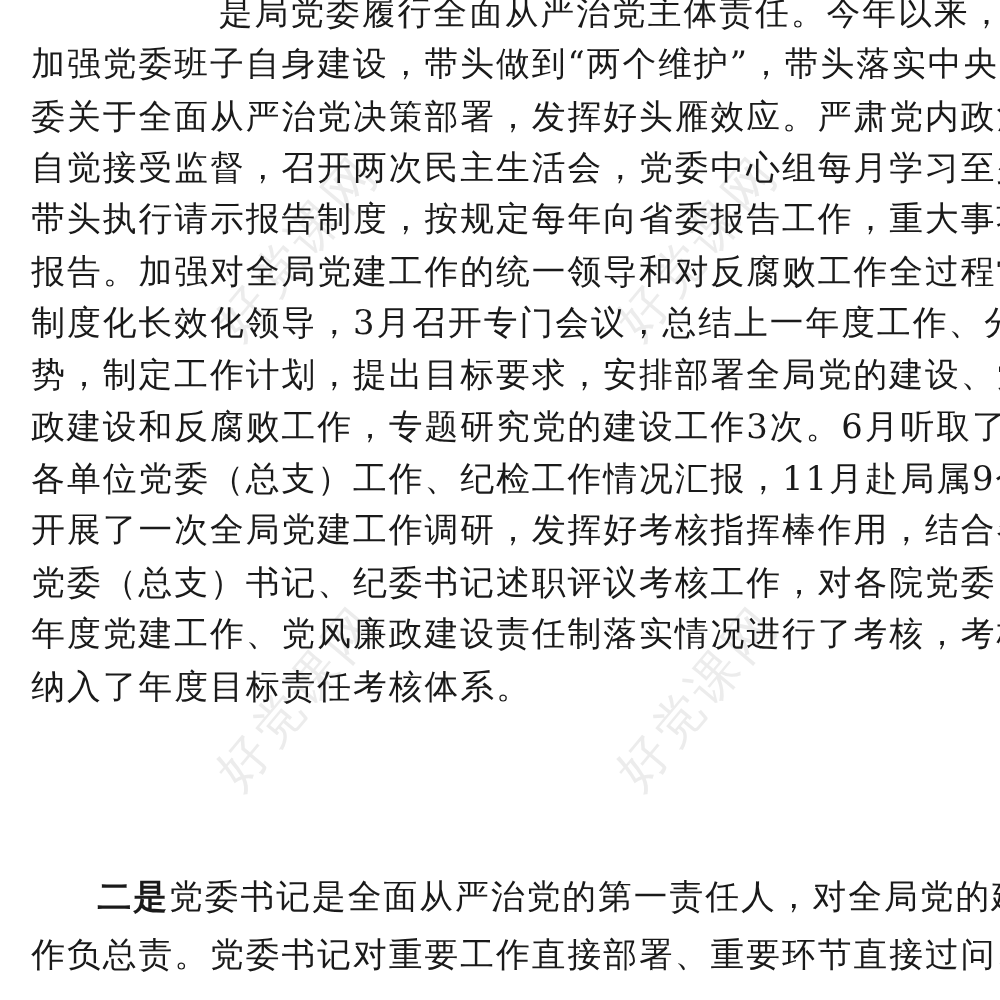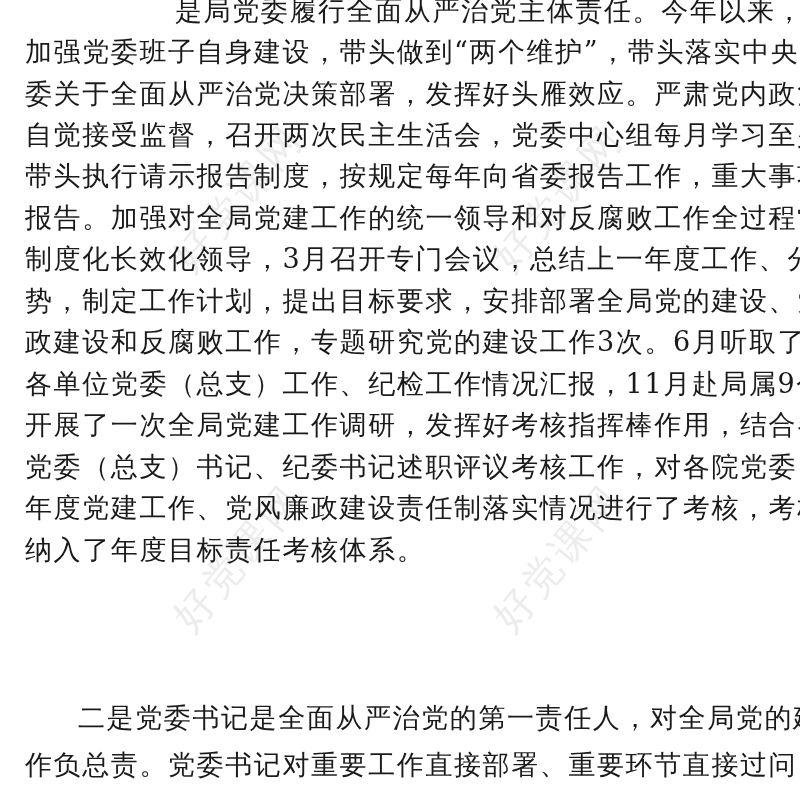--- a/index.html
+++ b/index.html
@@ -35,21 +35,21 @@
       text-align-last: justify;
     }
     .line.last {
       text-align-last: left;
     }
     .line.indent {
       left: 81px;
       width: 704px;
     }
     .bold {
-      font-weight: normal;
+      font-weight: bold;
     }
     .watermark {
       position: absolute;
       font-size: 40px;
       color: rgba(150, 150, 150, 0.18);
       transform: rotate(-50deg);
       transform-origin: center center;
       white-space: nowrap;
       pointer-events: none;
       font-family: "DejaVu Sans", sans-serif;

